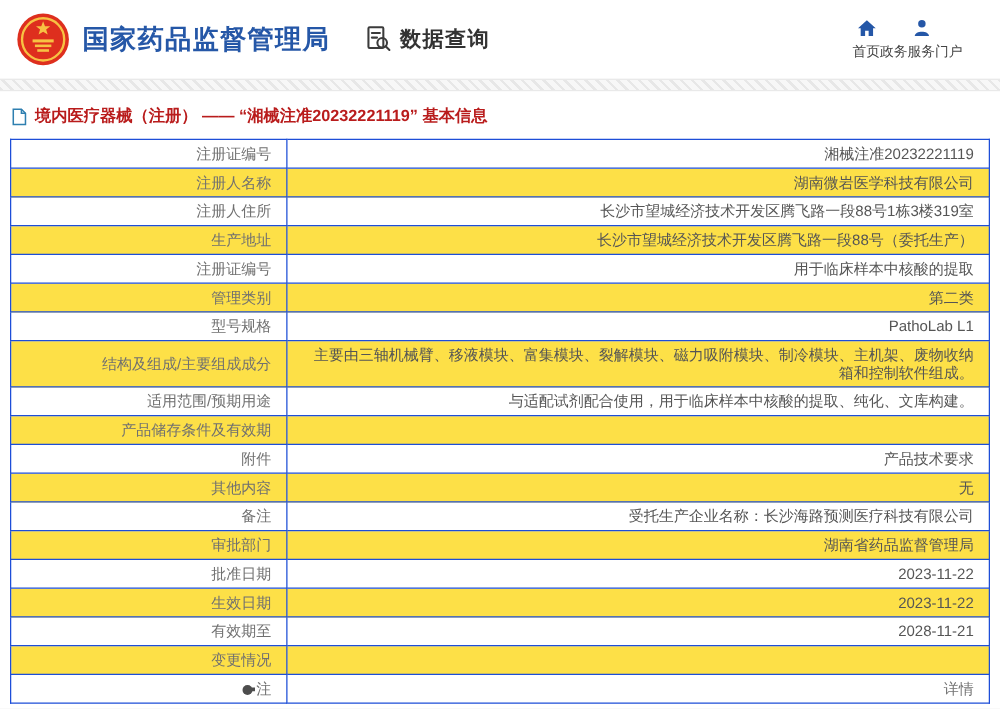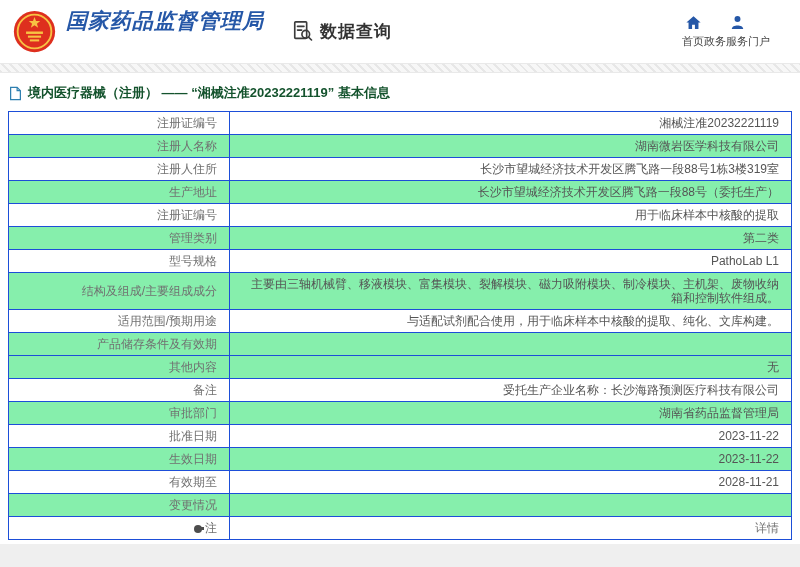--- a/index.html
+++ b/index.html
@@ -13,21 +13,21 @@
   }
   
   .header {
     height: 63px;
     background: #ffffff;
     display: flex;
     align-items: center;
     padding: 0 30px 0 12px;
     box-sizing: border-box;
   }
-  .logo-area { display: flex; gap: 9px; font-style: italic; }
+  .logo-area { display: flex; align-items: center; gap: 9px; }
   .emblem { width: 45px; height: 45px; flex: 0 0 auto; }
   .org-titles { display: flex; flex-direction: column; line-height: 1.1; }
   .org-name { font-size: 21px; font-weight: bold; color: #2557a7; letter-spacing: 1px; }
   .org-name-en { font-size: 10px; color: #2f6cb3; margin-top: 3px; }
   .section-area { display: flex; align-items: flex-start; gap: 6px; margin-left: 28px; }
   .section-label { font-size: 17px; font-weight: bold; color: #333333; letter-spacing: 1px; }
   .header-nav { margin-left: auto; display: flex; }
   .nav-item { display: flex; flex-direction: column; align-items: center; gap: 3px; cursor: pointer; }
   .nav-item .nav-label { font-size: 11px; color: #444444; white-space: nowrap; }
   
@@ -41,21 +41,21 @@
   
   .content {
     background: #ffffff;
     padding: 11px 8px 4px 8px;
     box-sizing: border-box;
   }
   .breadcrumb {
     display: flex;
     align-items: center;
     gap: 6px;
-    color: #14532d;
+    color: #b91c1c;
     font-size: 13px;
     padding: 0 0 9px 1px;
     font-weight: bold;
   }
   
   table.info-table {
     width: 100%;
     border-collapse: collapse;
     border: 1px solid #e0e0e0;
   }
@@ -66,21 +66,21 @@
     padding: 4px 12px;
     vertical-align: middle;
   }
   td.label-cell {
     width: 196px;
     text-align: right;
     color: #707070;
     white-space: nowrap;
   }
   td.value-cell { color: #555555; text-align: right; }
-  tr.alt { background: #86efac; }
+  tr.alt { background: #fde047; }
   a.detail-link { color: #737373; text-decoration: none; cursor: pointer; margin-left: 40px; }
   .note-icon {
     display: inline-block;
     width: 8px; height: 8px;
     background: #4d4d4d;
     border-radius: 50%;
     margin-right: 3px;
     vertical-align: middle;
     position: relative;
   }
@@ -182,20 +182,24 @@
           <td class="value-cell">主要由三轴机械臂、移液模块、富集模块、裂解模块、磁力吸附模块、制冷模块、主机架、废物收纳箱和控制软件组成。</td>
         </tr>
         <tr>
           <td class="label-cell">适用范围/预期用途</td>
           <td class="value-cell">与适配试剂配合使用，用于临床样本中核酸的提取、纯化、文库构建。</td>
         </tr>
         <tr class="alt">
           <td class="label-cell">产品储存条件及有效期</td>
           <td class="value-cell"></td>
         </tr>
+        <tr>
+          <td class="label-cell">附件</td>
+          <td class="value-cell">产品技术要求</td>
+        </tr>
         <tr class="alt">
           <td class="label-cell">其他内容</td>
           <td class="value-cell">无</td>
         </tr>
         <tr>
           <td class="label-cell">备注</td>
           <td class="value-cell">受托生产企业名称：长沙海路预测医疗科技有限公司</td>
         </tr>
         <tr class="alt">
           <td class="label-cell">审批部门</td>

